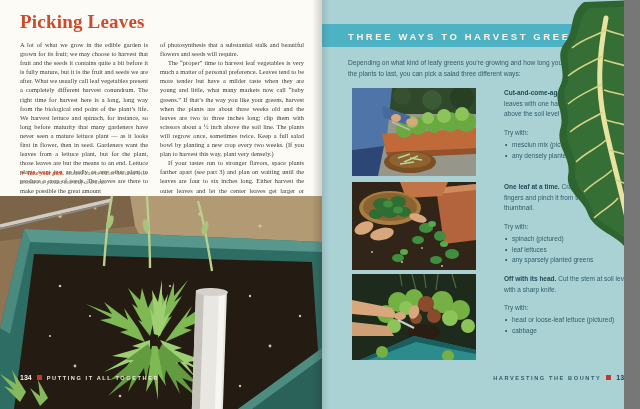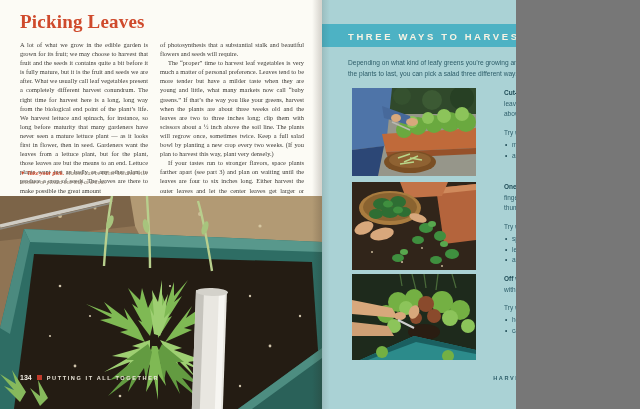--- a/index.html
+++ b/index.html
@@ -1,18 +1,18 @@
 <!DOCTYPE html>
 <html><head>
 <meta charset="utf-8">
 <style>
   * { margin:0; padding:0; box-sizing:border-box; }
   html,body { width:640px; height:409px; }
   body { font-family:"Liberation Serif", serif; background:#777; }
-  #spread { position:relative; width:516px; height:409px; overflow:hidden; background:#fcfbf5; }
+  #spread { position:relative; width:624px; height:409px; overflow:hidden; background:#fcfbf5; }
 
   
   #left-page { position:absolute; left:0; top:0; width:322px; height:409px; background:#fcfbf5; }
   .page-title { position:absolute; left:20px; top:11px; font-size:19px; font-weight:bold; color:#cf4a2c; letter-spacing:0.2px; }
   .body-col { position:absolute; top:40px; font-size:6.4px; line-height:1.42; color:#3c3a36; text-align:justify; }
   #col1 { left:20px; width:128px; }
   #col2 { left:160px; width:144px; }
   .body-col p + p { text-indent:8px; }
   .photo-caption { position:absolute; left:20px; top:169px; width:132px; font-size:5.9px; line-height:1.5; font-style:italic; color:#8a7f72; }
   .caption-marker { color:#cf4a2c; font-style:normal; font-size:5.5px; }

